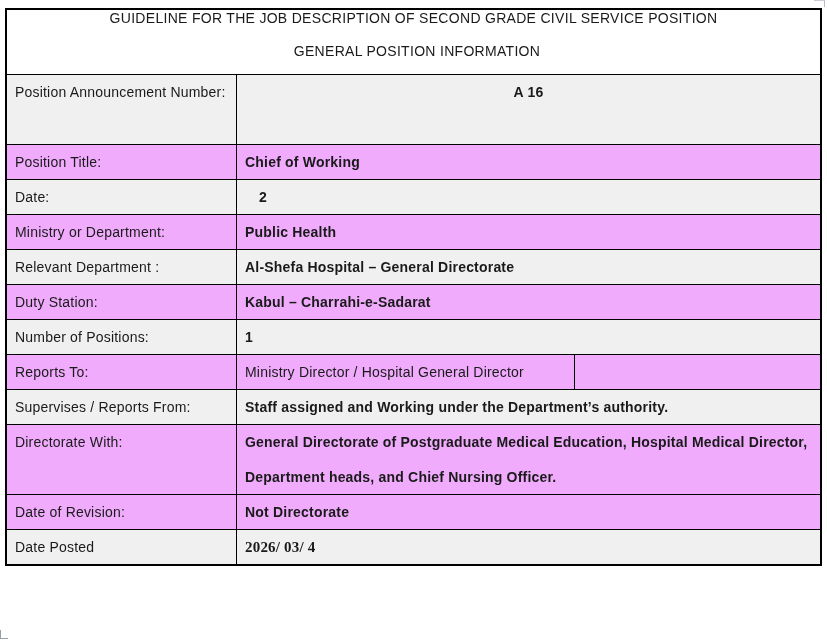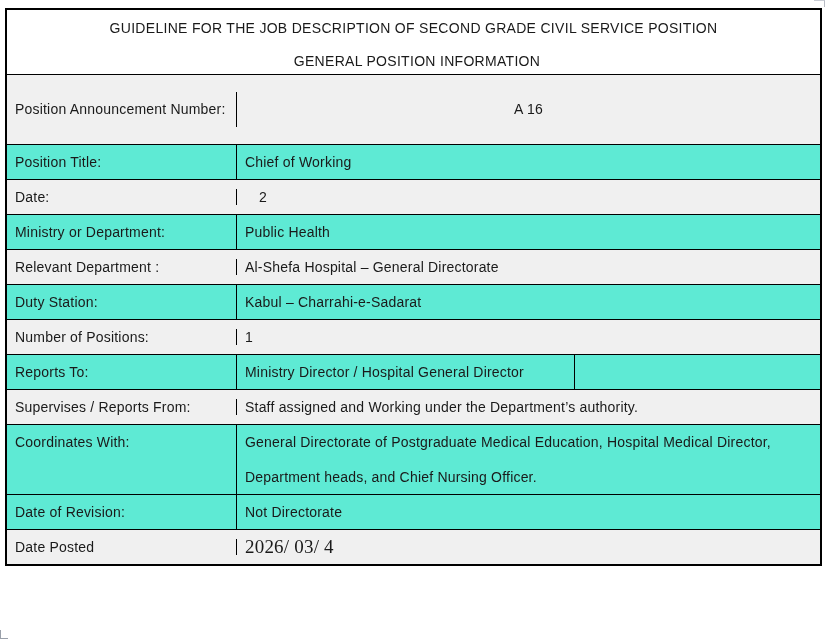--- a/index.html
+++ b/index.html
@@ -29,56 +29,55 @@
   
   .header-cell {
     height: 64px;
     box-sizing: border-box;
     background: #ffffff;
   }
   .header-title {
     text-align: center;
     font-size: 14px;
     letter-spacing: 0.3px;
-    padding-top: 10px;
     white-space: nowrap;
   }
   .header-sub {
     text-align: center;
     font-size: 14px;
     letter-spacing: 0.3px;
     padding: 17px 0 0 7px;
     white-space: nowrap;
   }
   
   .row {
     display: flex;
     border-top: 1px solid #000000;
     height: 35px;
     box-sizing: border-box;
-    background: #5eead4;
+    background: #f0abfc;
   }
-  .row.shaded { background: #f0f0f0; align-items: center; }
+  .row.shaded { background: #f0f0f0; }
   .row.tall { height: 70px; }
   .cell {
     box-sizing: border-box;
     padding: 0 8px;
     display: flex;
     align-items: center;
     font-size: 14px;
     letter-spacing: 0.2px;
     white-space: pre-wrap;
     overflow: hidden;
   }
   .label-cell {
     width: 230px;
     flex: none;
     border-right: 1px solid #000000;
   }
-  .value-cell { flex: 1; }
+  .value-cell { flex: 1; font-weight: bold; }
   
   .row.tall .cell {
     display: block;
     line-height: 35px;
     align-items: flex-start;
   }
   .value-center {
     text-align: center;
   }
   
@@ -89,21 +88,21 @@
   }
   .value-rest { flex: 1; }
   .indent { padding-left: 22px; }
   .italic-parens {
     font-style: italic;
     font-size: 17px;
     color: #2a2a2a;
   }
   .date-value {
     font-family: "Liberation Serif", serif;
-    font-size: 19px;
+    font-size: 15px;
   }
   
   .artifact-tr {
     position: absolute;
     right: 2px;
     top: 0px;
     width: 10px;
     height: 6px;
     border-right: 1px solid #b8bcc4;
     border-top: 1px solid #c8ccd4;
@@ -168,21 +167,21 @@
     <div class="cell value-mid cell">Ministry Director / Hospital General Director</div>
     <div class="cell value-rest"></div>
   </div>
 
   <div class="row shaded">
     <div class="cell label-cell">Supervises / Reports From:</div>
     <div class="cell value-cell">Staff assigned and Working under the Department’s authority.</div>
   </div>
 
   <div class="row tall">
-    <div class="cell label-cell">Coordinates With:</div>
+    <div class="cell label-cell">Directorate With:</div>
     <div class="cell value-cell">General Directorate of Postgraduate Medical Education, Hospital Medical Director, Department heads, and Chief Nursing Officer.</div>
   </div>
 
 
   <div class="row">
     <div class="cell label-cell">Date of Revision:</div>
     <div class="cell value-cell">Not Directorate</div>
   </div>
 
   <div class="row shaded">

